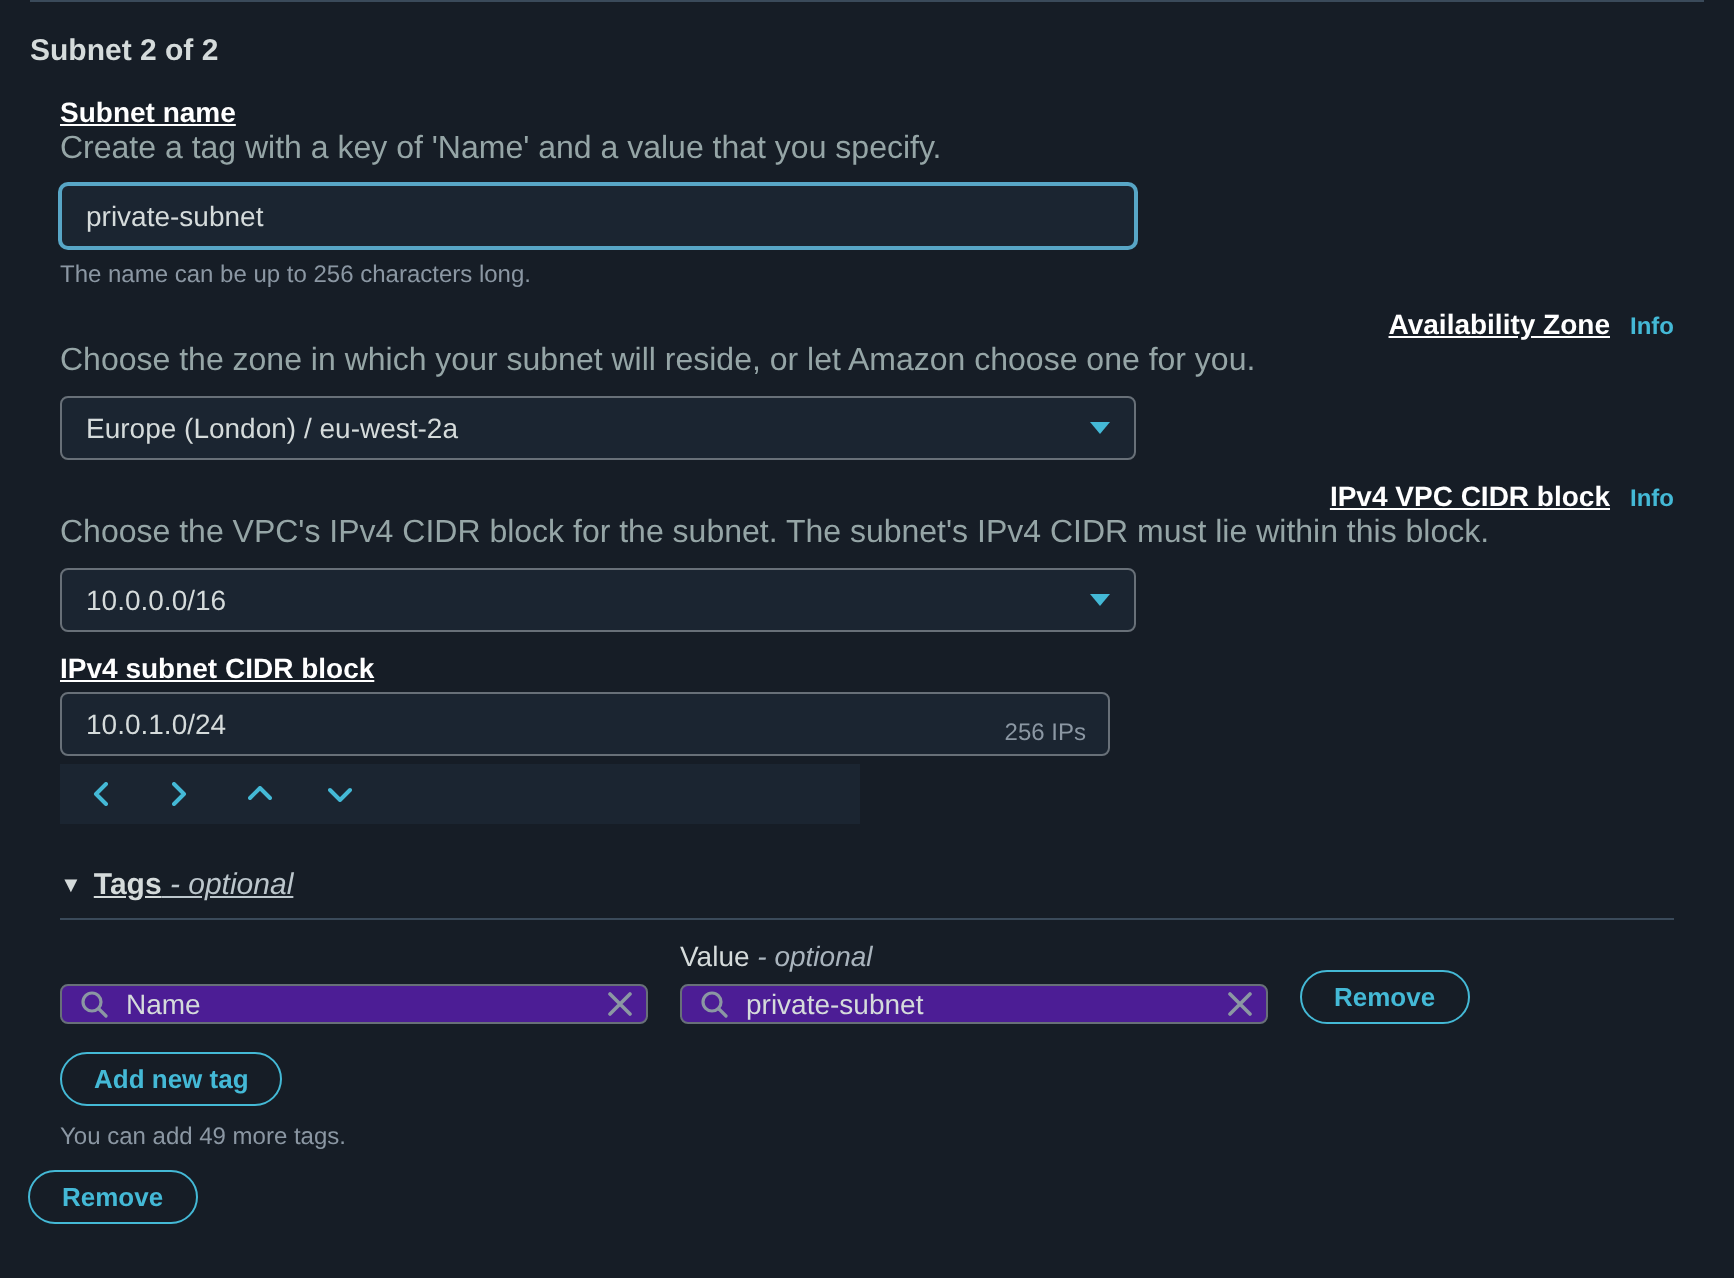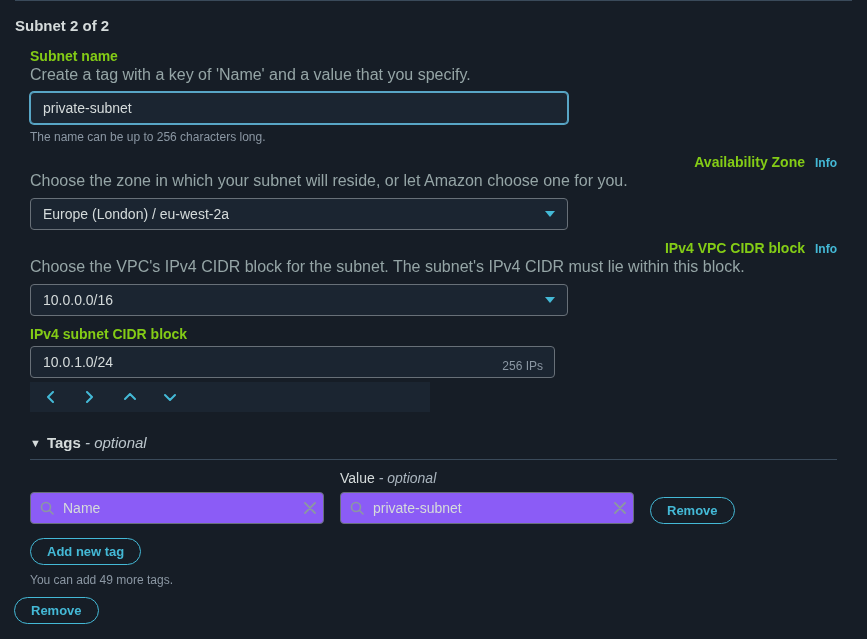--- a/index.html
+++ b/index.html
@@ -25,21 +25,22 @@
     font-weight: 700;
     color: #d5dbdb;
     padding: 16px 15px 4px 15px;
   }
   .section {
     padding: 10px 30px 0 30px;
   }
   .field-label {
     font-weight: 700;
     font-size: 14px;
-    color: #84cc16;
+    color: #ffffff;
+    text-decoration: underline;
   }
   .field-label-row {
     display: flex;
     align-items: baseline;
     gap: 10px;
     justify-content: flex-end;
   }
   .info-link {
     color: #44b9d6;
     font-size: 12px;
@@ -146,20 +147,21 @@
     padding: 0 30px;
     cursor: pointer;
   }
   .triangle-down {
     color: #d5dbdb;
     font-size: 11px;
   }
   .tags-title {
     font-weight: 700;
     font-size: 15px;
+    text-decoration: underline;
   }
   .tags-optional {
     font-style: italic;
     font-weight: 400;
     color: #bcc6cc;
   }
   .tags-divider {
     border-top: 1px solid #3a4a5a;
     margin: 8px 30px 0 30px;
   }
@@ -182,22 +184,22 @@
   .tag-col-label .opt {
     font-style: italic;
     color: #a9b4bd;
   }
   .search-input-wrap {
     position: relative;
     width: 294px;
   }
   .search-input {
     width: 100%;
-    height: 32px;
-    background: #8b5cf6;
+    height: 20px;
+    background: #4c1d95;
     border: 1px solid #687078;
     border-radius: 4px;
     padding: 0 30px 0 32px;
     color: #d5dbdb;
     font-size: 14px;
     outline: none;
   }
   .search-icon {
     position: absolute;
     left: 10px;

